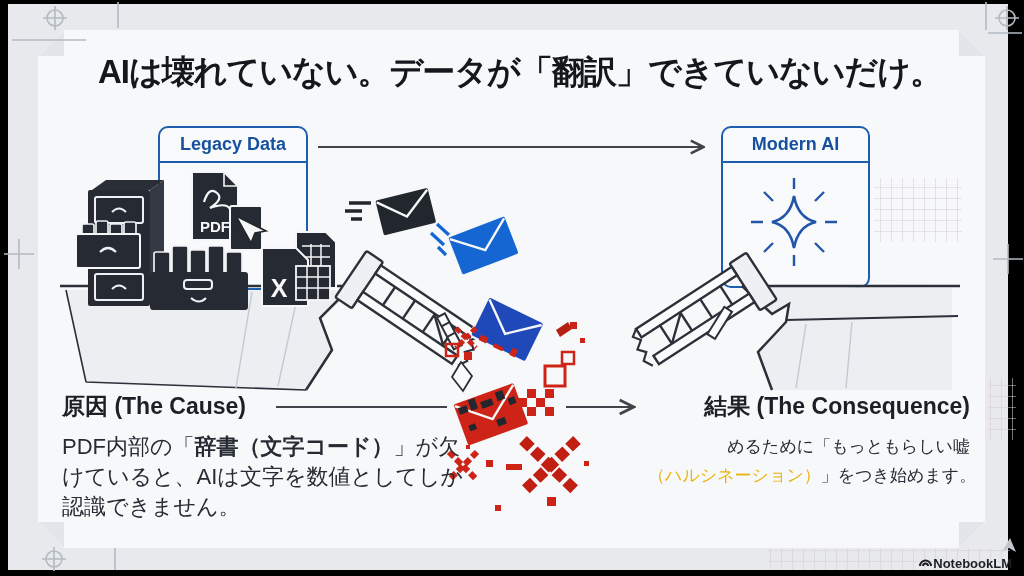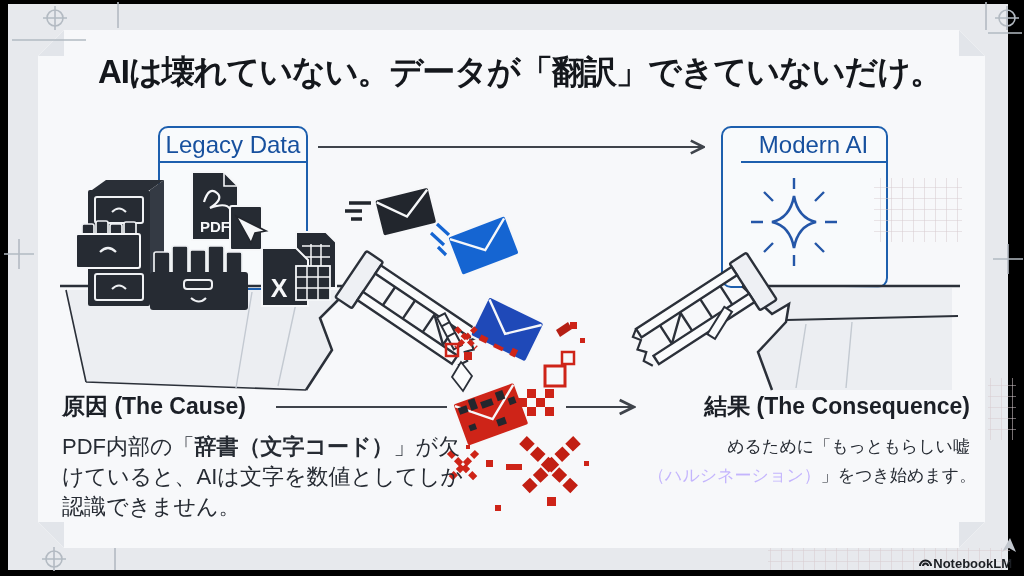--- a/index.html
+++ b/index.html
@@ -10,33 +10,33 @@
         clip-path:polygon(26px 0,921px 0,947px 26px,947px 492px,921px 518px,26px 518px,0 492px,0 26px);}
   .fold{position:absolute;width:26px;height:26px;background:#e2e5ea;}
   .fold.tl{left:0;top:0;clip-path:polygon(100% 0,100% 100%,0 100%);}
   .fold.tr{right:0;top:0;clip-path:polygon(0 0,0 100%,100% 100%);}
   .fold.bl{left:0;bottom:0;clip-path:polygon(0 0,100% 0,100% 100%);}
   .fold.br{right:0;bottom:0;clip-path:polygon(0 0,100% 0,0 100%);}
   .title{position:absolute;left:0;top:50px;width:1024px;text-align:center;
          font-size:33px;font-weight:800;color:#14171c;letter-spacing:-1px;z-index:6;padding-left:8px;}
   .fbox{position:absolute;border:2.5px solid #1d5fae;border-radius:10px;background:#f8fafc;z-index:3;}
   .fbox .hd{height:33px;border-bottom:2.5px solid #1d5fae;display:flex;align-items:center;justify-content:center;
-            font-size:24px;font-weight:normal;color:#17509e;}
+            font-size:18px;font-weight:bold;color:#17509e;}
   .fbox.legacy{left:158px;top:126px;width:146px;height:160px;}
-  .fbox.modern{left:721px;top:126px;width:145px;height:158px;padding-left:18px;}
+  .fbox.modern{left:721px;top:126px;width:145px;height:158px;}
   .svgfull{position:absolute;left:0;top:0;z-index:5;pointer-events:none;}
   .cause,.conseq{position:absolute;z-index:6;color:#262b33;}
   .sechead{font-size:23px;font-weight:800;color:#1b1f26;margin:0 0 10px 0;}
   .cause{left:62px;top:391px;width:380px;}
   .cause .body{font-size:22px;line-height:30px;}
   .conseq{left:648px;top:391px;width:322px;text-align:right;}
   .conseq .body{font-size:17px;line-height:29px;}
   .tline{white-space:nowrap;}
   .seg-b{font-weight:bold;}
-  .seg-r{color:#c4b5fd;}
+  .seg-r{color:#eab308;}
   .wmark{position:absolute;right:12px;bottom:5px;display:flex;align-items:center;z-index:7;
          font-size:13px;font-weight:600;color:#1b1e23;}
 </style>
 </head>
 <body>
 
 <div class="page">
   <div class="stage"></div>
 
   <div class="card">

